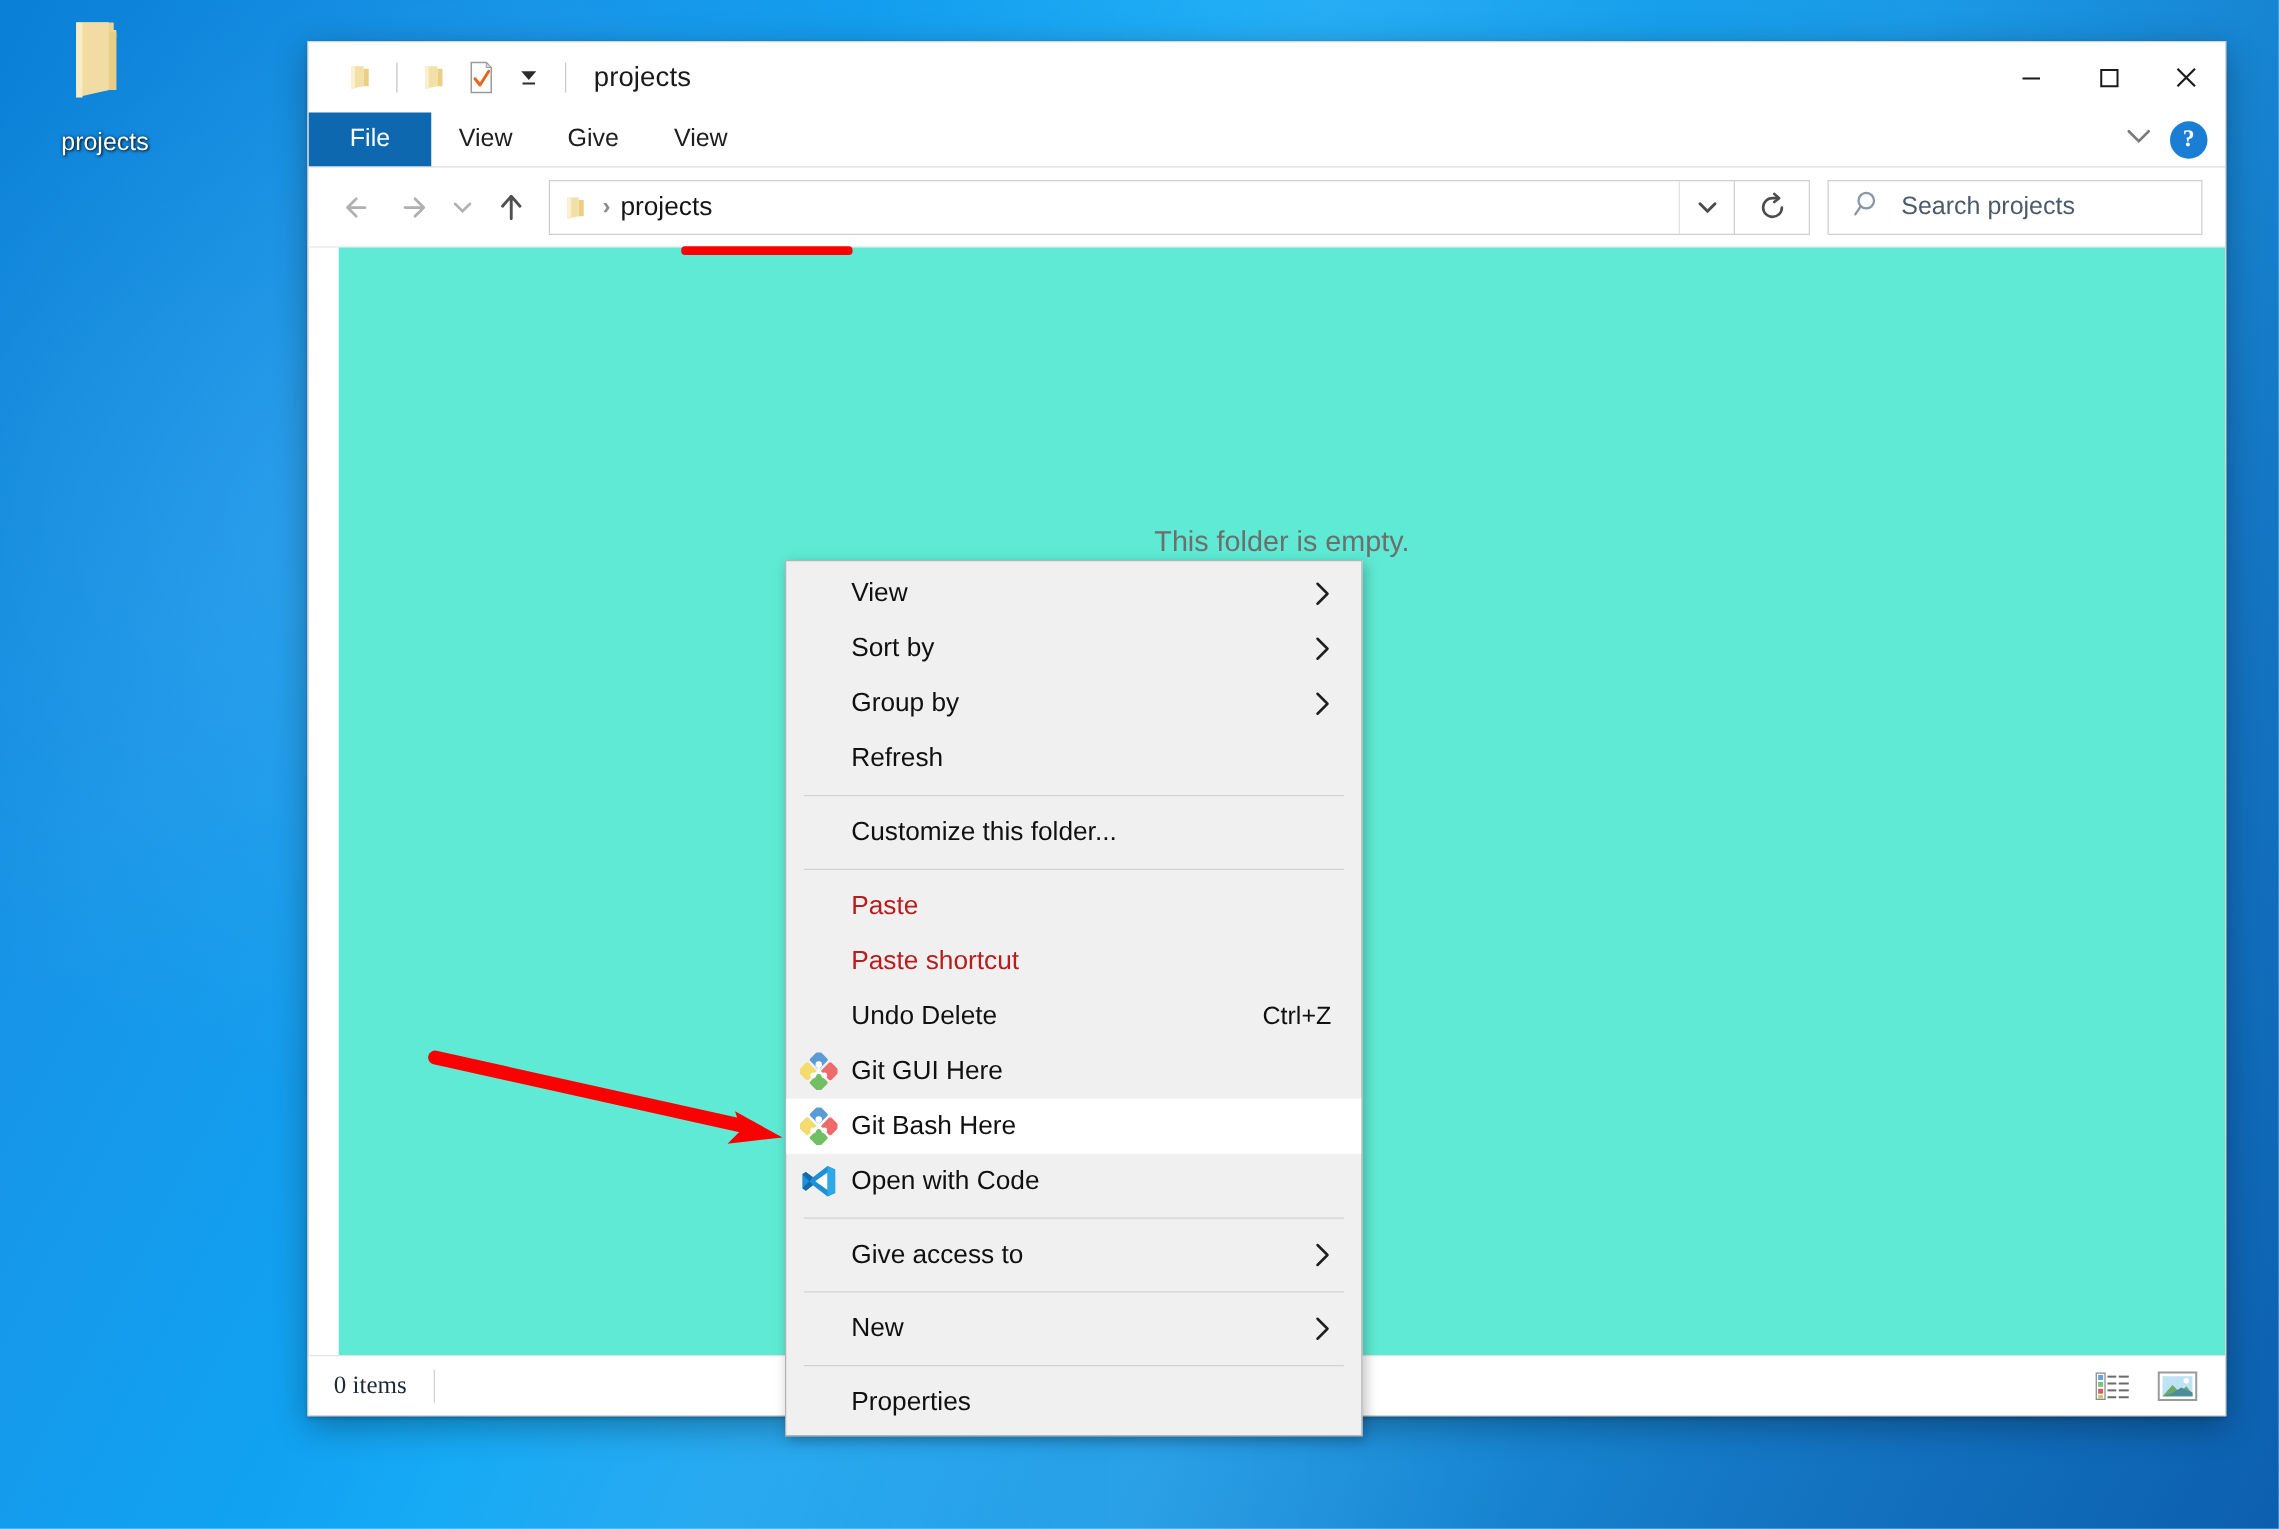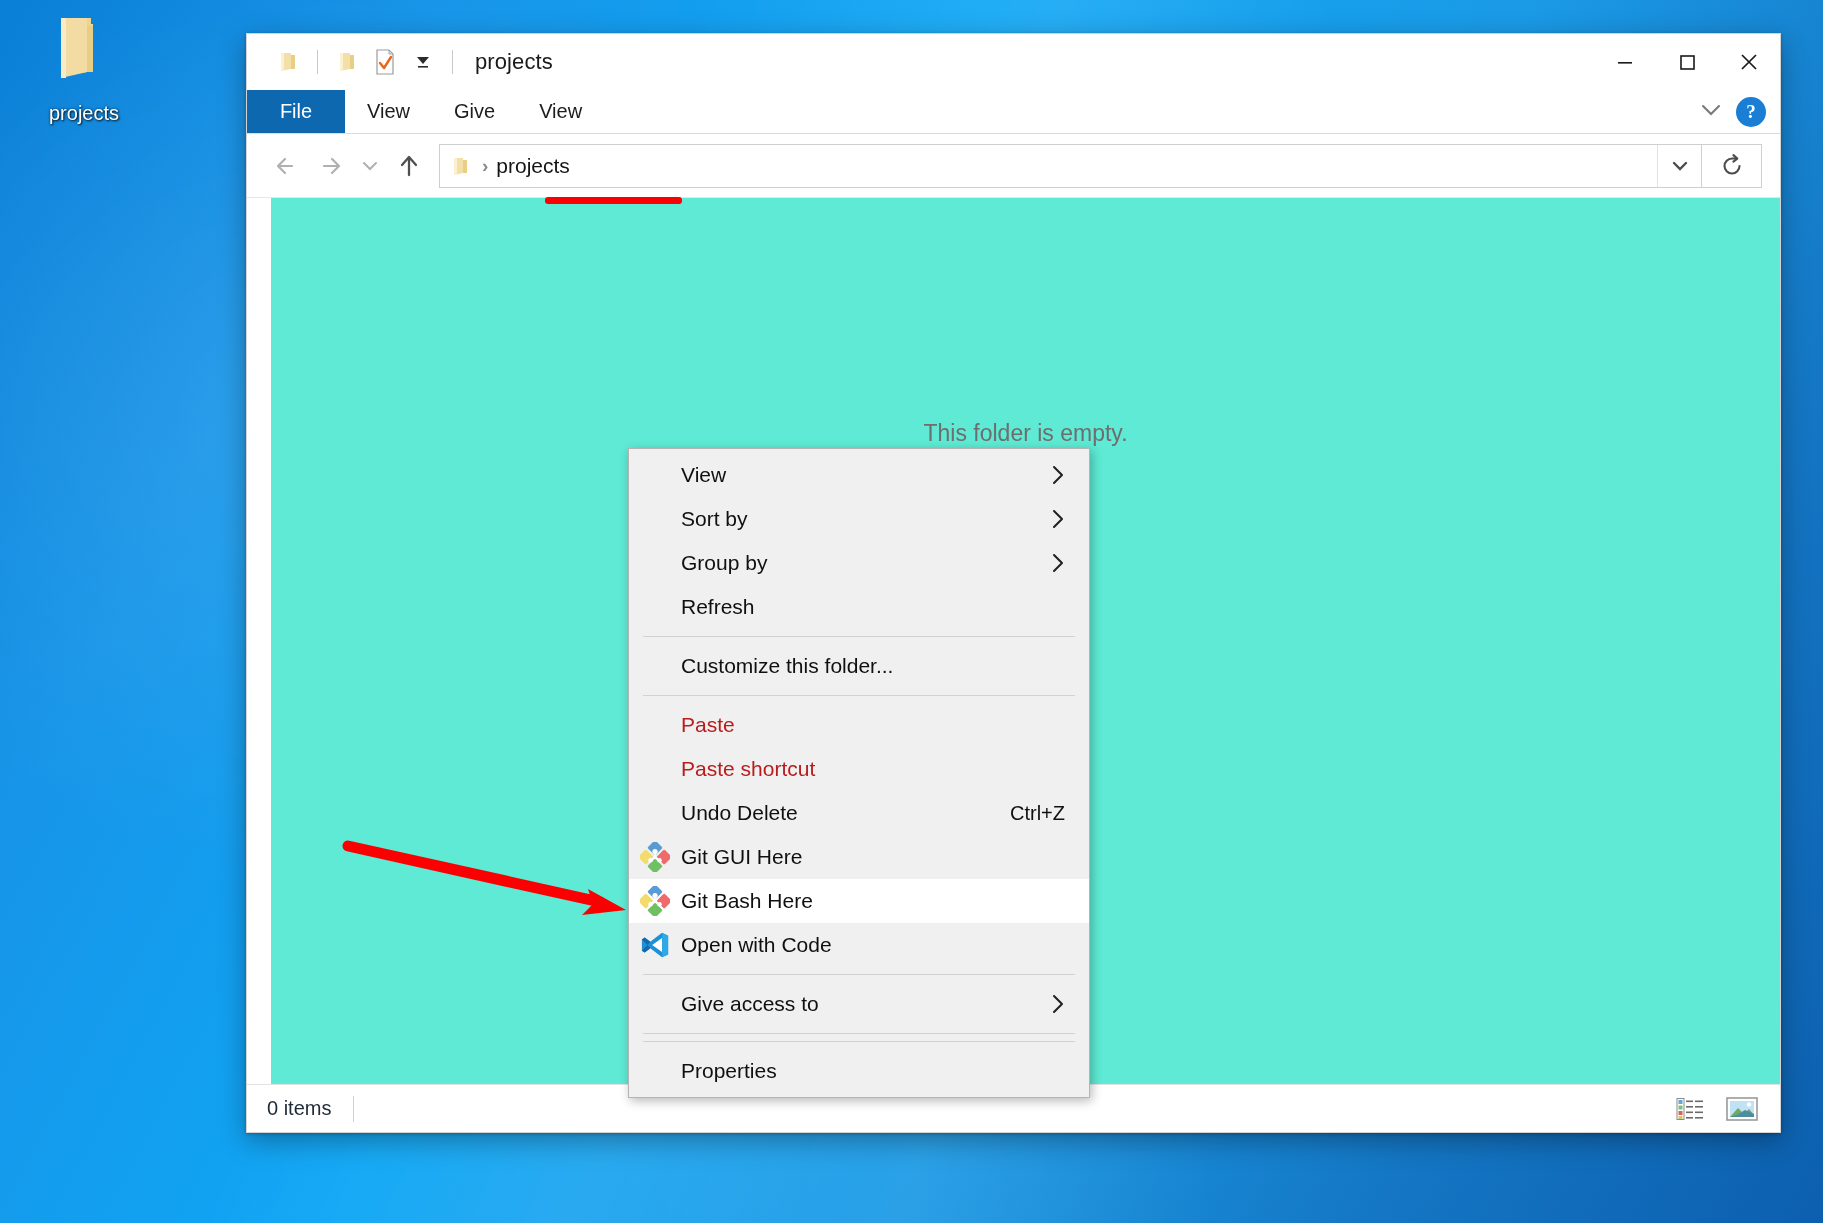--- a/index.html
+++ b/index.html
@@ -138,21 +138,21 @@
     position: absolute; left: 0; right: 0; top: 222px;
     text-align: center; font-size: 23px; color: #6e6e6e;
     font-family: "Liberation Sans", sans-serif;
   }
 
   
   .statusbar {
     height: 48px; border-top: 1px solid #e3e3e3; background:#fff;
     display: flex; align-items: center; padding: 0 20px; flex: 0 0 auto;
   }
-  .status-text { font-size: 20px; color: #1f2a37; font-family: Liberation Sans, sans-serif; }
+  .status-text { font-size: 20px; color: #1f2a37; font-family: Liberation Serif, serif; }
   .status-sep { width:1px; height: 26px; background:#d0d0d0; margin-left: 22px; }
   .view-btns { margin-left: auto; display: flex; align-items: center; gap: 16px; }
   .view-btn { width: 36px; height: 32px; display:flex; align-items:center; justify-content:center; cursor: default; }
 
   
   .ctx-menu {
     position: absolute; left: 628px; top: 448px;
     width: 462px;
     background: #f0f0f0;
     border: 1px solid #b4b4b4;
@@ -310,20 +310,29 @@
       </span>
     </div>
 
     <div class="refresh-btn">
       <svg width="28" height="28" viewBox="0 0 28 28">
         <path d="M21.5 14 A7.5 7.5 0 1 1 14 6.5 L18.2 6.5" fill="none" stroke="#4c4c4c" stroke-width="2.1" stroke-linecap="round"></path>
         <path d="M15.4 3.1 L19.3 6.6 L15.4 9.6" fill="none" stroke="#4c4c4c" stroke-width="2.1" stroke-linecap="round" stroke-linejoin="round"></path>
       </svg>
     </div>
 
+    <div class="search-box">
+      <span class="mag">
+        <svg width="26" height="26" viewBox="0 0 26 26">
+          <circle cx="12" cy="10.5" r="6.2" fill="none" stroke="#8a96a3" stroke-width="1.8"></circle>
+          <path d="M7.4 15.4 L3.2 21.5" stroke="#8a96a3" stroke-width="1.8" stroke-linecap="round"></path>
+        </svg>
+      </span>
+      <span class="search-ph">Search projects</span>
+    </div>
   </div>
 
   <div class="content">
     <div class="empty-msg">This folder is empty.</div>
   </div>
 
   <div class="statusbar">
     <div class="status-text">0 items</div>
     <div class="status-sep"></div>
     <div class="view-btns">
@@ -475,20 +484,29 @@
     <span class="txt">Give access to</span>
     <span class="arrow">
       <svg width="22" height="26" viewBox="0 0 22 26">
           <path d="M7 5 L15 13 L7 21" fill="none" stroke="#1f1f1f" stroke-width="2" stroke-linecap="round" stroke-linejoin="round"></path>
         </svg>
     </span>
   </div>
 
   <div class="msep"></div>
 
+  <div class="mi">
+    <span class="ico"></span>
+    <span class="txt">New</span>
+    <span class="arrow">
+      <svg width="22" height="26" viewBox="0 0 22 26">
+          <path d="M7 5 L15 13 L7 21" fill="none" stroke="#1f1f1f" stroke-width="2" stroke-linecap="round" stroke-linejoin="round"></path>
+        </svg>
+    </span>
+  </div>
 
   <div class="msep"></div>
 
   <div class="mi">
     <span class="ico"></span>
     <span class="txt">Properties</span>
   </div>
 </div>
 
 <div class="red-underline"></div>

